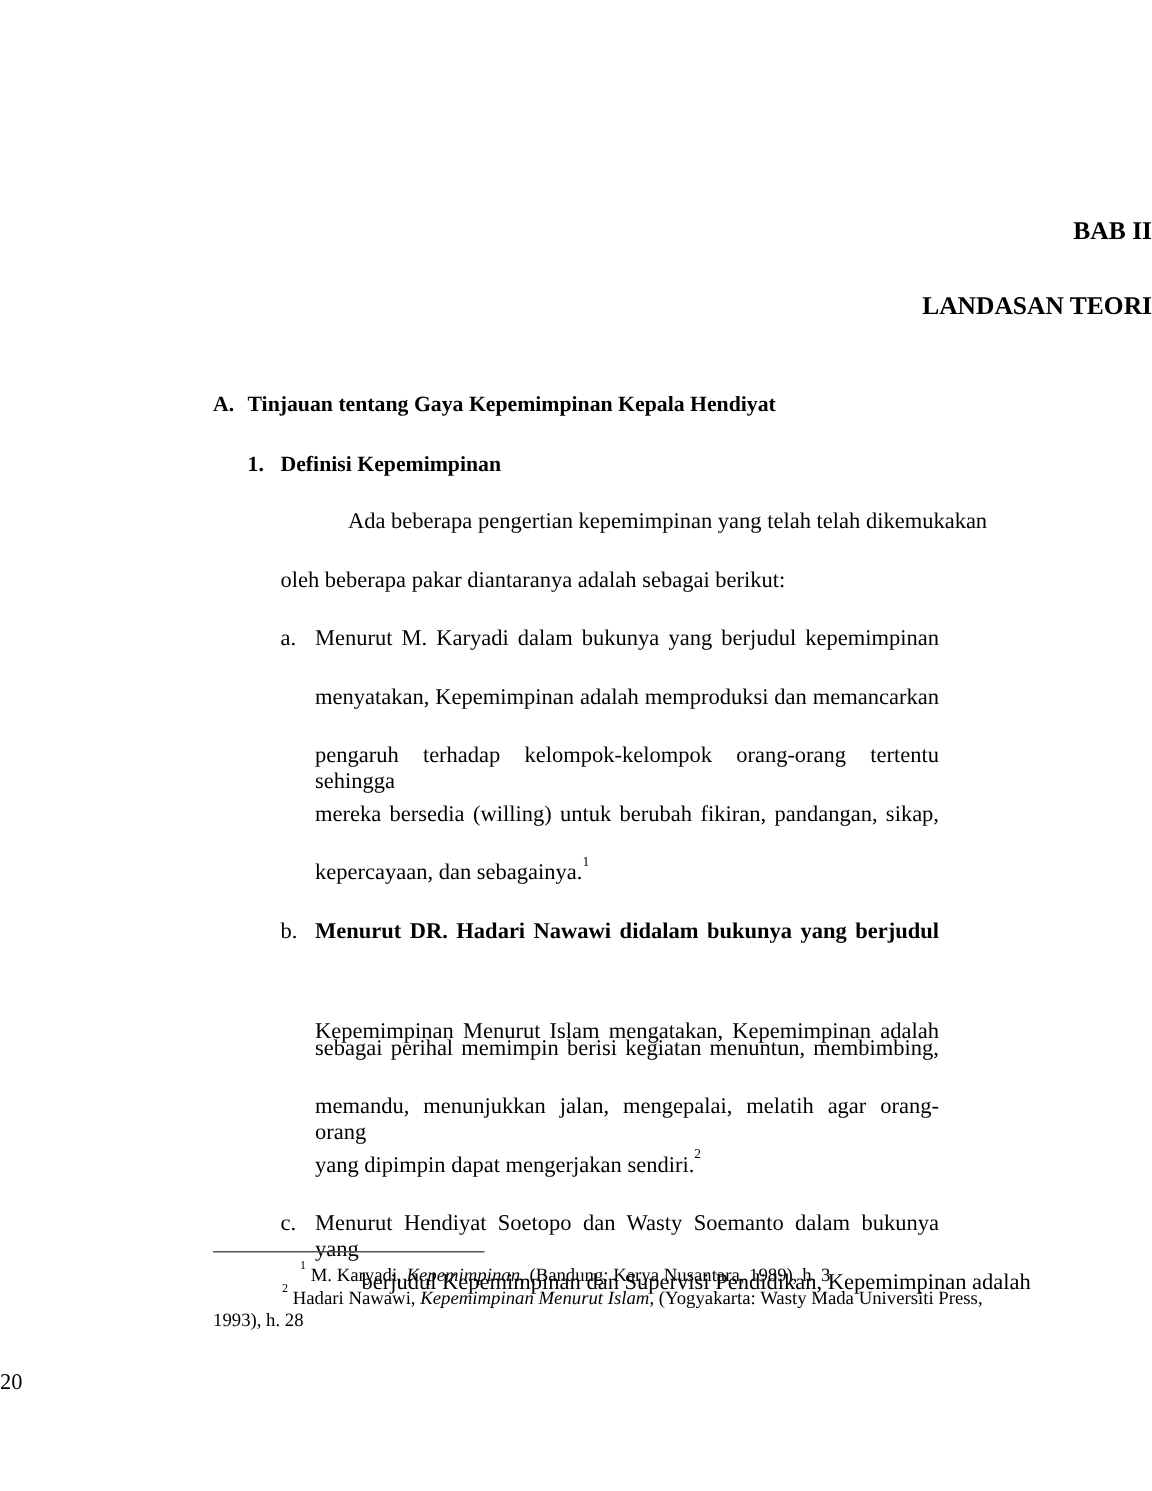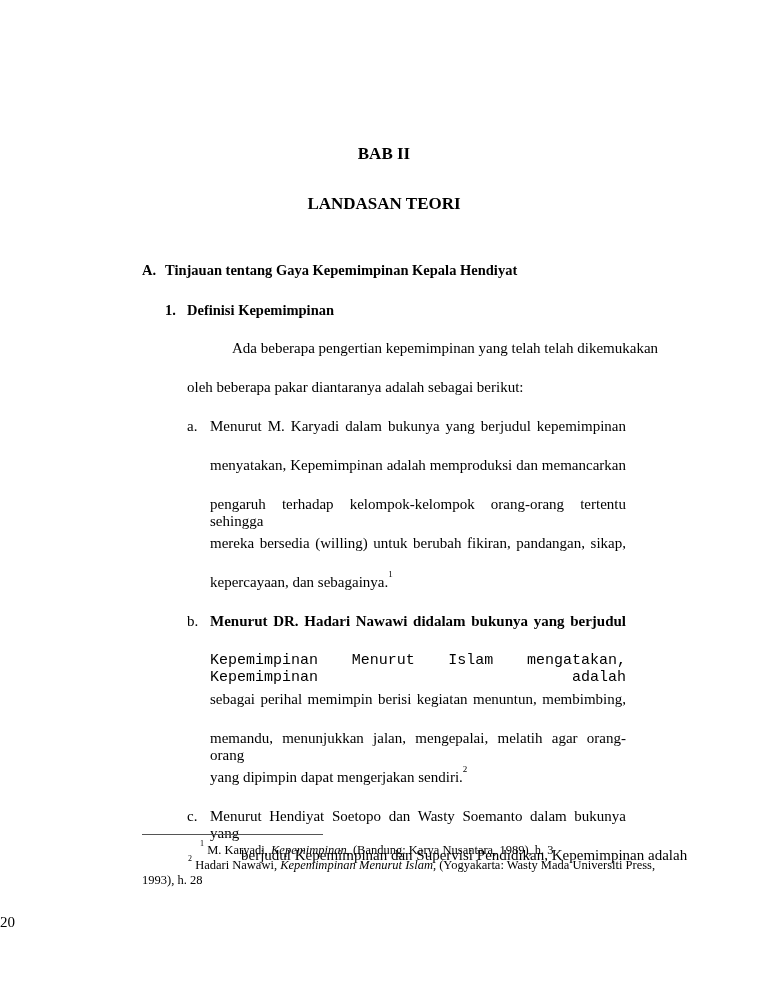--- a/index.html
+++ b/index.html
@@ -1,20 +1,20 @@
 <!DOCTYPE html>
 <html><head>
 <meta charset="utf-8">
 <style>
   html, body { margin: 0; padding: 0; background: #ffffff; }
   body { width: 768px; height: 994px; position: relative; overflow: hidden;
          font-family: "Liberation Serif", serif; color: #000; }
   .page { position: absolute; left: 0; top: 0; width: 768px; height: 994px; }
   .abs { position: absolute; white-space: nowrap; }
-  .title { font-weight: bold; font-size: 17px; left: 0; width: 768px; text-align: center; }
+  .title { font-weight: bold; font-size: 17px; left: 0; width: 768px; text-align: right; }
   .head { font-weight: bold; font-size: 14.5px; }
   .body { font-size: 15px; }
   .just { text-align: justify; text-align-last: justify; white-space: normal; }
   sup { font-size: 9px; vertical-align: top; position: relative; top: -5px; }
   .fn { font-size: 12.5px; }
   .fn sup { font-size: 8px; top: -4px; }
   .rule { position: absolute; left: 142px; top: 834px; width: 181px; height: 0; border-top: 1px solid #555; }
 </style>
 </head>
 <body>
@@ -37,21 +37,21 @@
   <div class="abs body just" style="left:210px; top:418px; width:416px;">Menurut M. Karyadi dalam bukunya yang berjudul kepemimpinan</div>
   <div class="abs body just" style="left:210px; top:457px; width:416px;">menyatakan, Kepemimpinan adalah memproduksi dan memancarkan</div>
   <div class="abs body just" style="left:210px; top:496px; width:416px;">pengaruh terhadap kelompok-kelompok orang-orang tertentu sehingga</div>
   <div class="abs body just" style="left:210px; top:535px; width:416px;">mereka bersedia (willing) untuk berubah fikiran, pandangan, sikap,</div>
   <div class="abs body" style="left:210px; top:574px;">
     <span>kepercayaan, dan sebagainya.</span><sup>1</sup>
   </div>
 
   <div class="abs body" style="left:187px; top:613px;">b.</div>
   <div class="abs body just" style="left:210px; top:613px; width:416px;font-weight:bold;">Menurut DR. Hadari Nawawi didalam bukunya yang berjudul</div>
-  <div class="abs body just" style="left:210px; top:652px; width:416px;font-family:Liberation Mono, monospace;">Kepemimpinan Menurut Islam mengatakan, Kepemimpinan adalah</div>
+  <div class="abs body just" style="left:210px; top:680px; width:416px;">Kepemimpinan Menurut Islam mengatakan, Kepemimpinan adalah</div>
   <div class="abs body just" style="left:210px; top:691px; width:416px;">sebagai perihal memimpin berisi kegiatan menuntun, membimbing,</div>
   <div class="abs body just" style="left:210px; top:730px; width:416px;">memandu, menunjukkan jalan, mengepalai, melatih agar orang-orang</div>
   <div class="abs body" style="left:210px; top:769px;">
     <span>yang dipimpin dapat mengerjakan sendiri.</span><sup>2</sup>
   </div>
 
   <div class="abs body" style="left:187px; top:808px;">c.</div>
   <div class="abs body just" style="left:210px; top:808px; width:416px;">Menurut Hendiyat Soetopo dan Wasty Soemanto dalam bukunya yang</div>
   <div class="abs body" style="left:210px; top:847px;margin-left:31px;">berjudul Kepemimpinan dan Supervisi Pendidikan, Kepemimpinan adalah</div>
 

